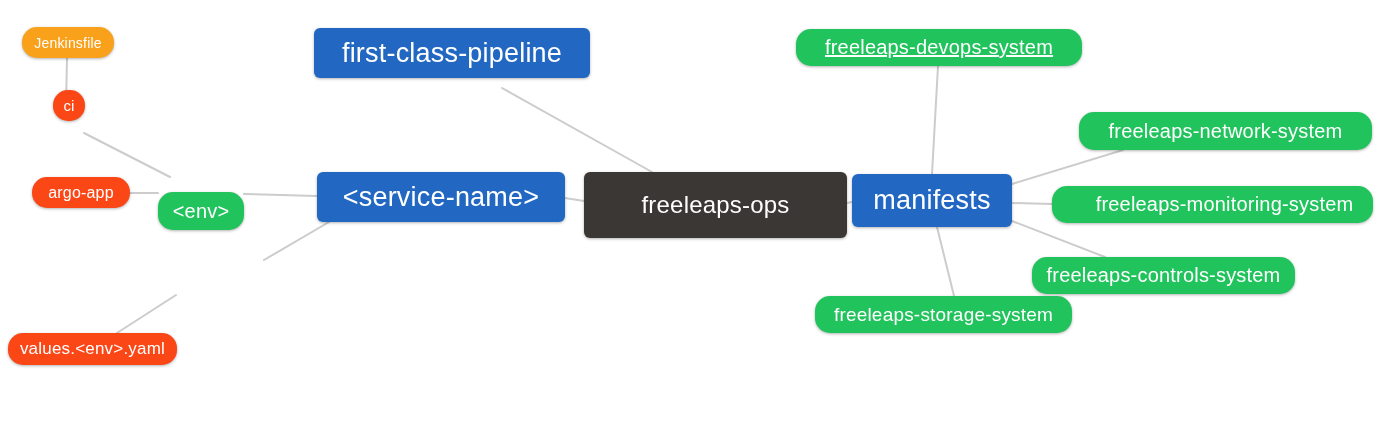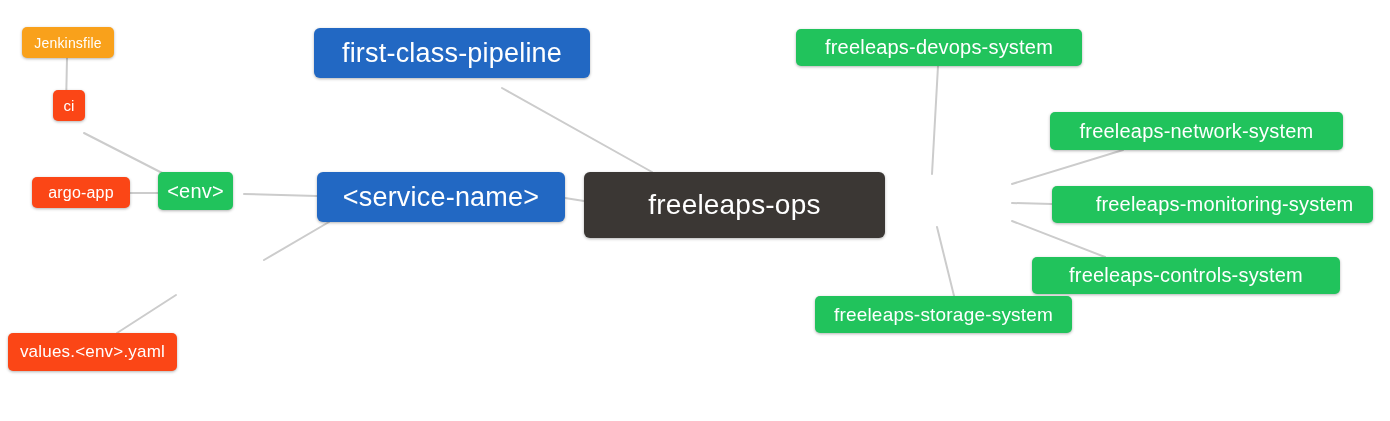--- a/index.html
+++ b/index.html
@@ -26,21 +26,21 @@
     stroke: var(--edge, #cccccc);
     stroke-width: 2;
     stroke-linecap: round;
   }
   .node {
     position: absolute;
     display: flex;
     align-items: center;
     justify-content: center;
     color: var(--text, #ffffff);
-    border-radius: 5px;
+    border-radius: 15px;
     white-space: nowrap;
     box-shadow: 0 1px 3px rgba(0,0,0,0.30);
     box-sizing: border-box;
     cursor: pointer;
     letter-spacing: 0.2px;
   }
   .node--blue   { background: var(--blue,   #2268c3); border-radius: 6px; }
   .node--green  { background: var(--green,  #21c35c); }
   .node--orange { background: var(--orange, #f9a11b); }
   .node--red    { background: var(--red,    #fb4616); }
@@ -64,24 +64,25 @@
     <line x1="938" y1="66" x2="932" y2="174"></line>
     <line x1="1012" y1="184" x2="1123" y2="150"></line>
     <line x1="1012" y1="203" x2="1052" y2="204"></line>
     <line x1="1012" y1="221" x2="1105" y2="257"></line>
     <line x1="937" y1="227" x2="957" y2="308"></line>
   </svg>
 
   <div class="node node--orange" style="left:22px;   top:27px;  width:92px;  height:31px; font-size:14px;">Jenkinsfile</div>
   <div class="node node--red" style="left:53px;   top:90px; width:32px;  height:31px; font-size:15px;">ci</div>
   <div class="node node--red" style="left:32px;   top:177px; width:98px;  height:31px; font-size:16px;">argo-app</div>
-  <div class="node node--green" style="left:158px;  top:172px; width:75px;  height:38px; font-size:20px;">&lt;env&gt;</div>
-  <div class="node node--red" style="left:8px;    top:333px; width:169px; height:38px; font-size:17px;">values.&lt;env&gt;.yaml</div>
+  <div class="node node--green" style="left:158px;  top:192px; width:86px;  height:38px; font-size:20px;">&lt;env&gt;</div>
+  <div class="node node--red" style="left:8px;    top:333px; width:169px; height:32px; font-size:17px;">values.&lt;env&gt;.yaml</div>
   <div class="node node--blue" style="left:314px;  top:28px;  width:276px; height:50px; font-size:27px;">first-class-pipeline</div>
   <div class="node node--blue" style="left:317px;  top:172px; width:248px; height:50px; font-size:27px;">&lt;service-name&gt;</div>
-  <div class="node node--dark" style="left:584px;  top:172px; width:301px; height:66px; font-size:28px;">freeleaps-ops</div>
-  <div class="node node--green" style="left:796px;  top:29px;  width:286px; height:37px; font-size:20px;">freeleaps-devops-system</div>
-  <div class="node node--green" style="left:1050px; top:112px; width:293px; height:38px; font-size:20px;">freeleaps-network-system</div>
+  <div class="node node--dark" style="left:584px;  top:172px; width:263px; height:66px; font-size:24px;">freeleaps-ops</div>
+  <div class="node node--blue" style="left:852px;  top:174px; width:160px; height:53px; font-size:27px;">manifests</div>
+  <div class="node node--green" style="left:796px;  top:29px;  width:286px; height:37px; font-size:20px;text-decoration:underline;">freeleaps-devops-system</div>
+  <div class="node node--green" style="left:1079px; top:112px; width:293px; height:38px; font-size:20px;">freeleaps-network-system</div>
   <div class="node node--green" style="left:1052px; top:186px; width:321px; height:37px; font-size:20px;padding-left:24px;">freeleaps-monitoring-system</div>
-  <div class="node node--green" style="left:1032px; top:257px; width:308px; height:37px; font-size:20px;">freeleaps-controls-system</div>
+  <div class="node node--green" style="left:1032px; top:257px; width:263px; height:37px; font-size:20px;">freeleaps-controls-system</div>
   <div class="node node--green" style="left:815px;  top:296px; width:257px; height:37px; font-size:19px;">freeleaps-storage-system</div>
 
 </div>
 
 </body></html>

